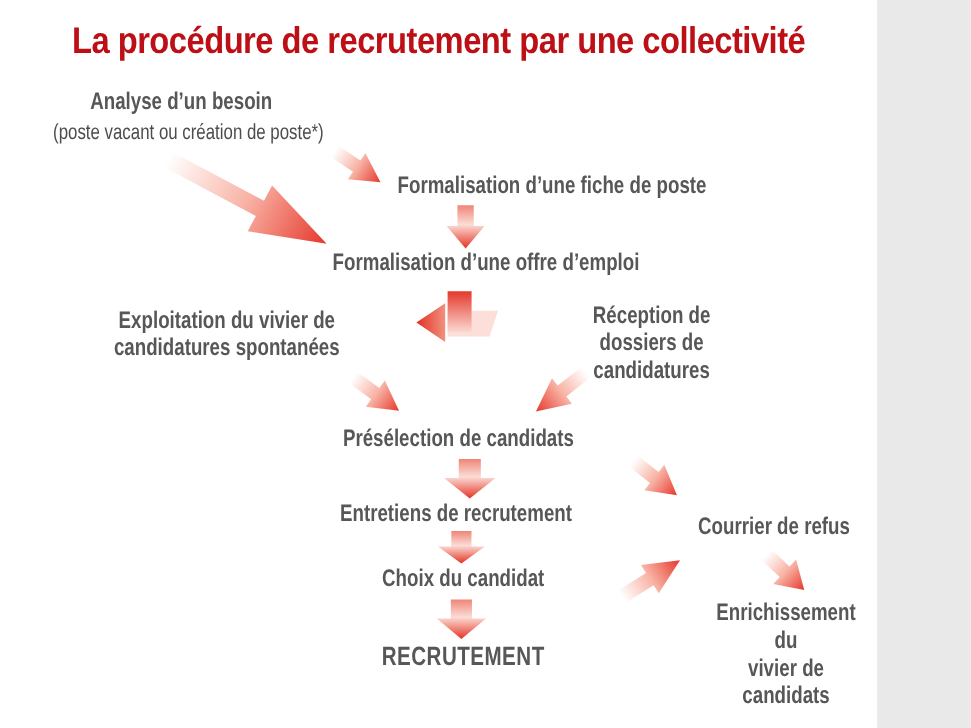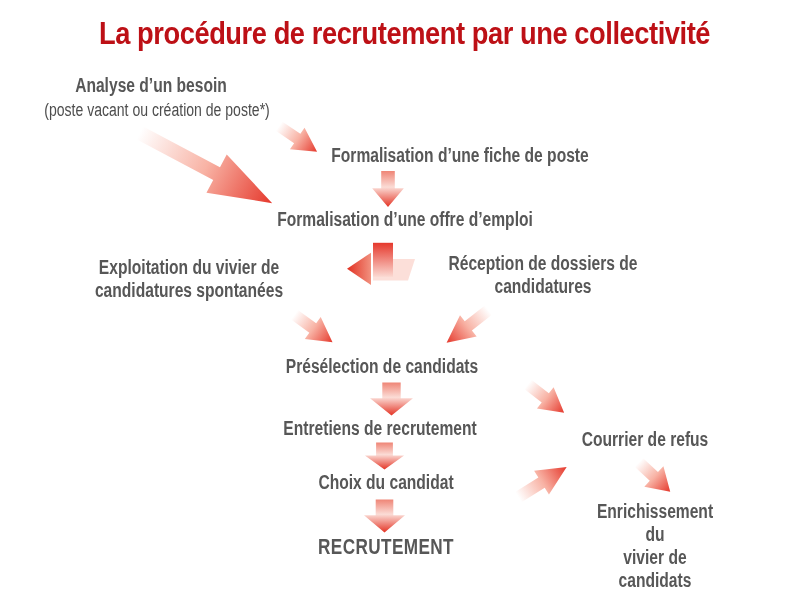--- a/index.html
+++ b/index.html
@@ -2,21 +2,21 @@
 <html><head>
 <meta charset="utf-8">
 <style>
   html,body{margin:0;padding:0;}
   body{
     font-family:"Liberation Sans","DejaVu Sans",sans-serif;
     background:#e9e9e9;
   }
   .slide{
     position:relative;
-    width:809px;height:607px;
+    width:731px;height:607px;
     background:#ffffff;
     overflow:hidden;
   }
   .title{
     position:absolute;
     left:0;right:0;top:16px;
     text-align:center;
     font-size:31px;
     font-weight:bold;
     letter-spacing:-0.5px;

